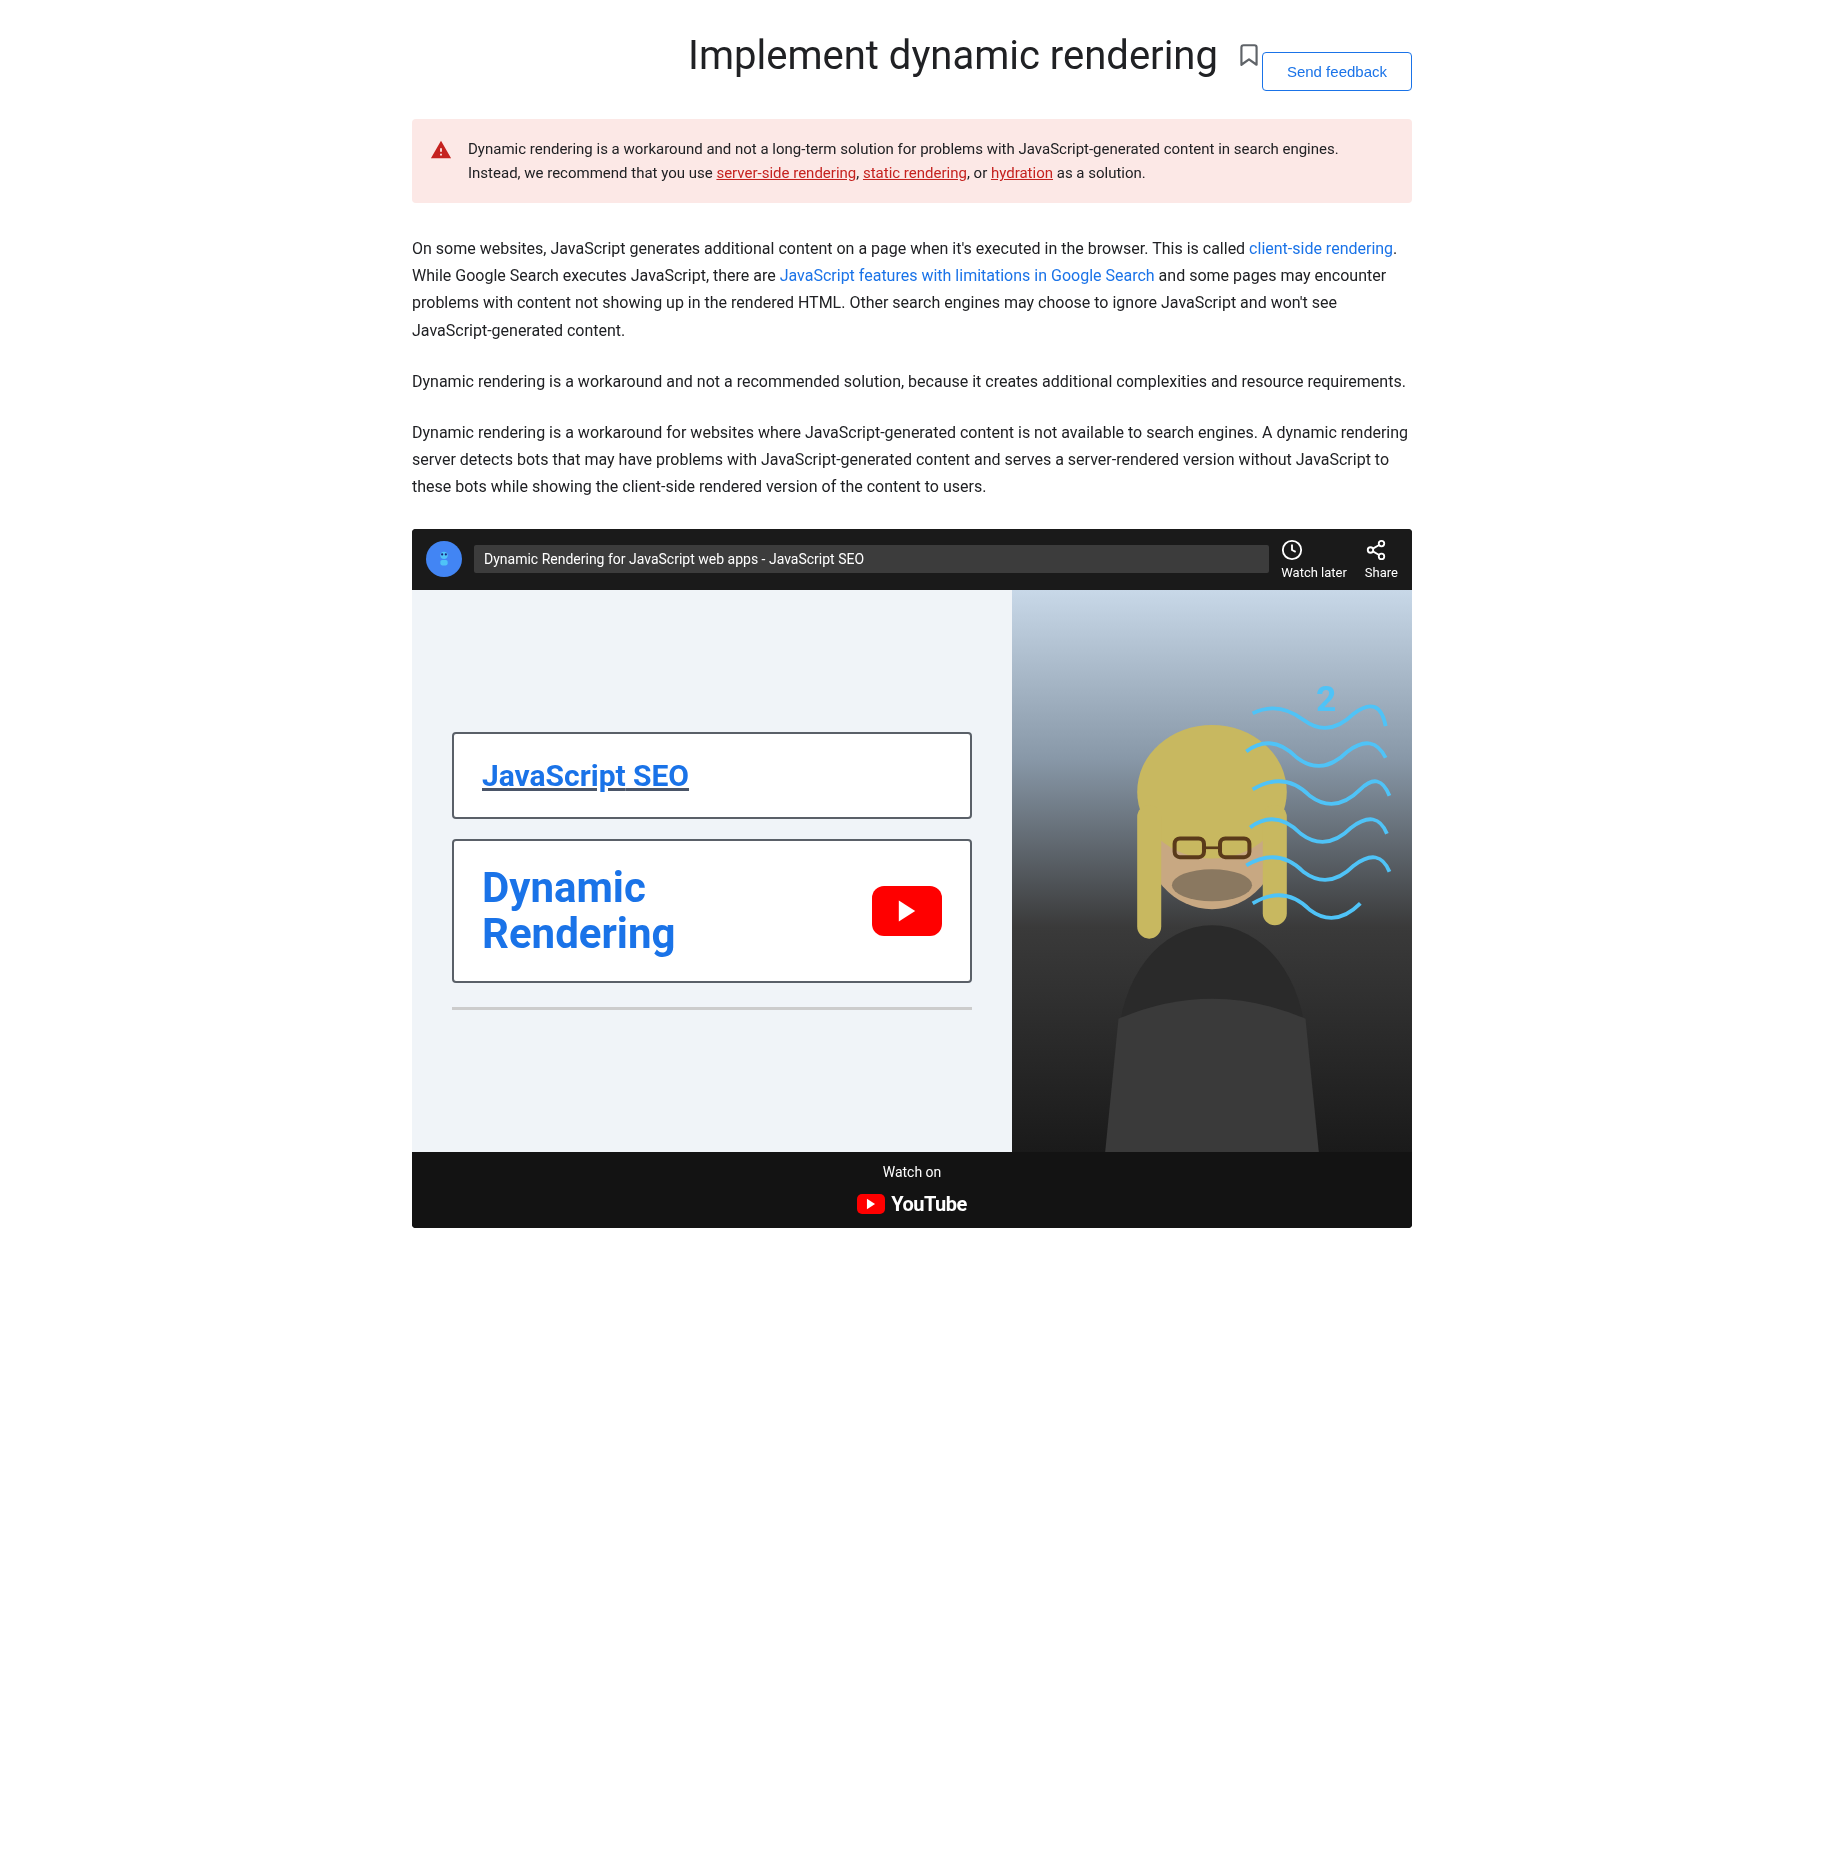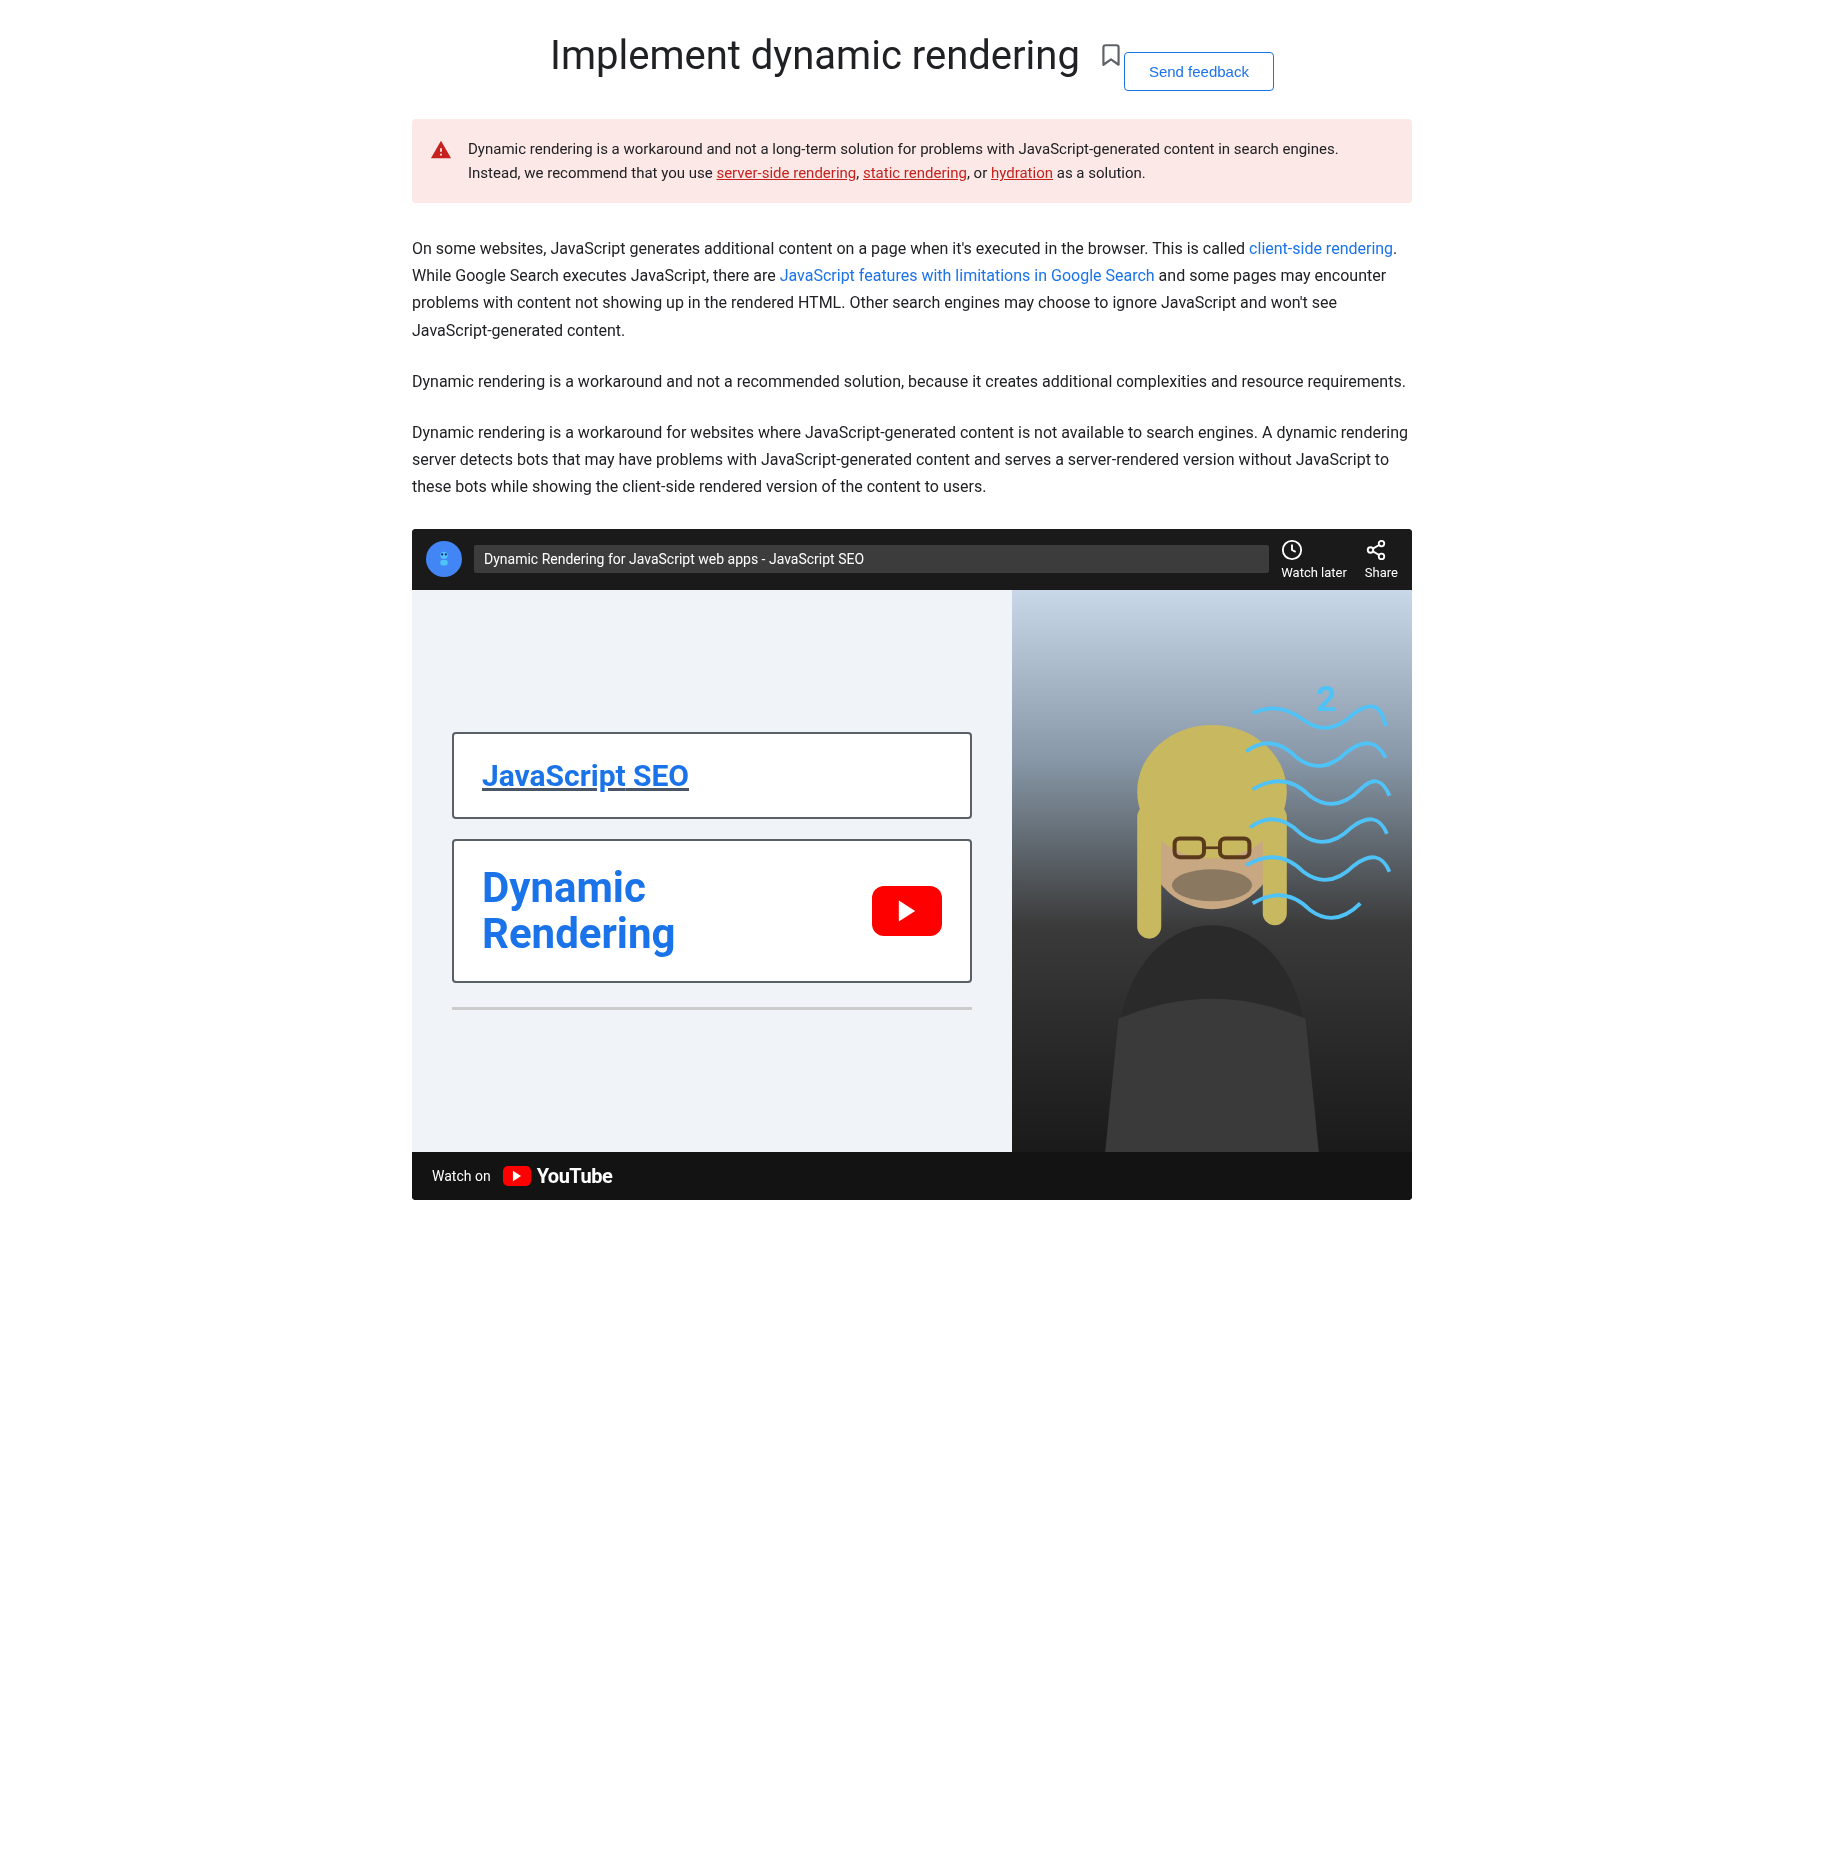--- a/index.html
+++ b/index.html
@@ -15,21 +15,21 @@
       padding: 0;
     }
     .page-container {
       max-width: 1080px;
       margin: 0 auto;
       padding: 32px 40px 40px 40px;
     }
     .header-row {
       display: flex;
       align-items: flex-start;
-      justify-content: center;
+      justify-content: flex-end;
       margin-bottom: 28px;
     }
     .header-left {
       display: flex;
       align-items: flex-start;
       gap: 18px;
     }
     .page-title {
       font-size: 40px;
       font-weight: 400;
@@ -251,20 +251,21 @@
       right: 5%;
       width: 38%;
       height: 60%;
     }
     .video-bottom-bar {
       background: rgba(20,20,20,0.95);
       padding: 12px 20px;
       display: flex;
       align-items: center;
       gap: 12px;
+      flex-direction: column;
     }
     .watch-on-label {
       color: #fff;
       font-size: 14px;
       white-space: nowrap;
     }
     .youtube-logo {
       display: flex;
       align-items: center;
       gap: 6px;

